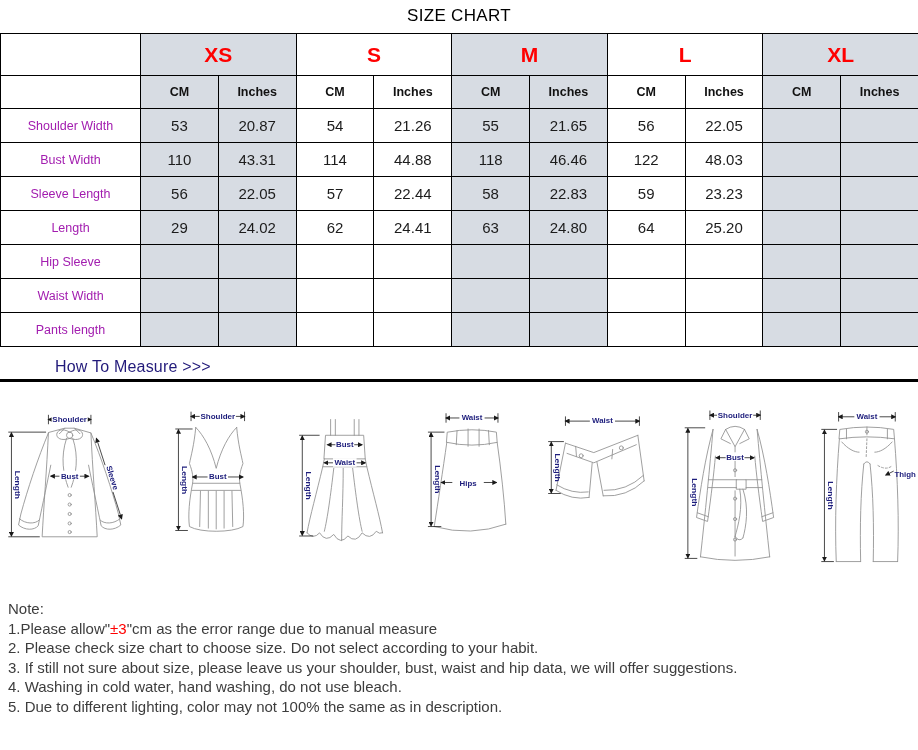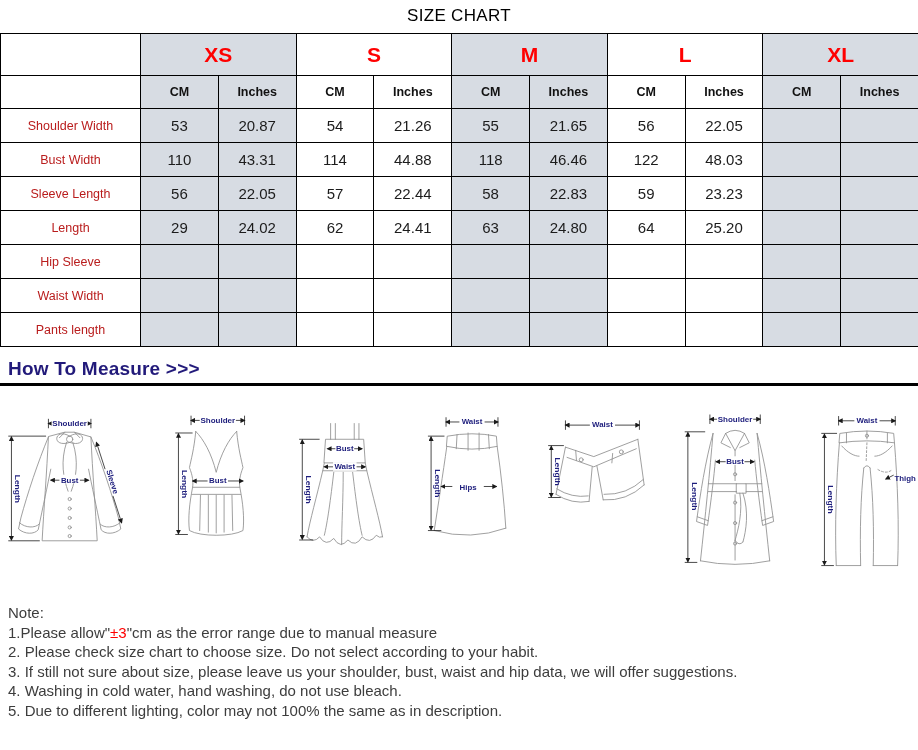--- a/index.html
+++ b/index.html
@@ -10,24 +10,24 @@
 
   
   table.size-chart{border-collapse:collapse;width:918px;table-layout:fixed;}
   table.size-chart td{border:1.5px solid #000;text-align:center;vertical-align:middle;padding:0;overflow:hidden;}
   col.g{background:#d7dce3;}
   col.c-label{width:140px;}
   col.c-val{width:77.8px;}
   tr.r-size td{height:41px;font-size:21px;font-weight:bold;color:#ff0000;}
   tr.r-unit td{height:32px;font-size:12.5px;font-weight:bold;color:#111;}
   tr.r-data td{height:33px;font-size:15px;color:#1c1c1c;}
-  tr.r-data td.rowlabel{font-size:12.5px;color:#b91c1c;}
+  tr.r-data td.rowlabel{font-size:12.5px;color:#a21caf;}
 
   
-  .measure-heading{color:#221a7a;font-weight:bold;font-size:19px;padding:11px 0 3px 8px;letter-spacing:.2px;}
+  .measure-heading{color:#221a7a;font-weight:normal;font-size:16px;padding:11px 0 3px 8px;letter-spacing:.2px;margin-left:47px;}
   .rule{height:3px;background:#000;border:0;margin:0;width:918px;}
   .figs{display:flex;justify-content:space-between;align-items:flex-start;padding:5px 2px 0 2px;width:914px;gap:33px;}
   .figs svg{display:block;}
   .figs text{font-weight:bold;fill:#1d1d7c;font-size:10px;font-family:"Liberation Sans",sans-serif;}
   .sk{stroke:#919191;stroke-width:1.1;fill:none;stroke-linejoin:round;stroke-linecap:round;}
   .ar{stroke:#1a1a1a;stroke-width:1;fill:none;}
   .bg{fill:#ffffff;stroke:none;}
 
   
   .notes{padding:10px 8px 10px 8px;font-size:15px;color:#3d3d3d;line-height:19.5px;}

